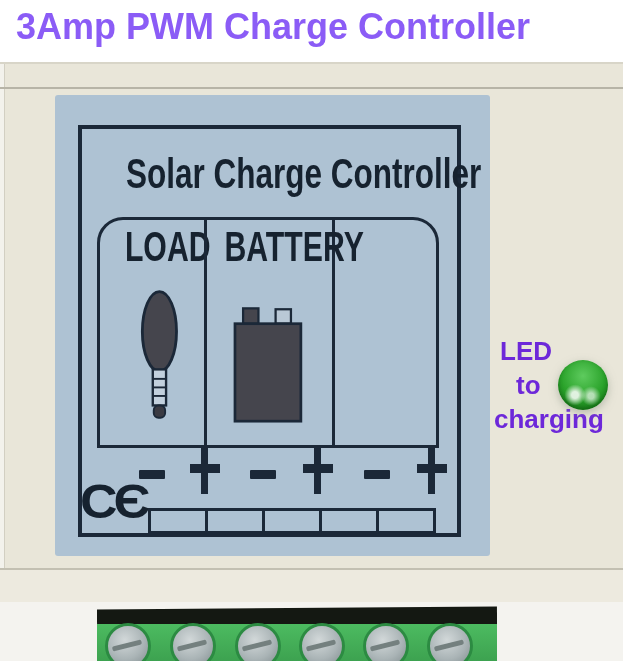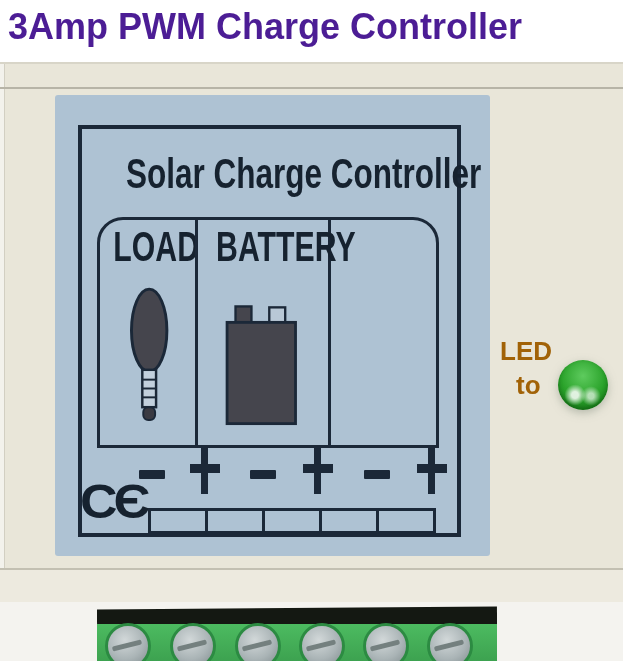--- a/index.html
+++ b/index.html
@@ -2,22 +2,22 @@
 <html><head>
 <meta charset="utf-8">
 <style>
   html,body{margin:0;padding:0;}
   body{
     width:623px;height:661px;position:relative;overflow:hidden;
     background:#ffffff;font-family:"Liberation Sans",sans-serif;
   }
   
   .page-title{
-    position:absolute;left:8px;top:6px;width:600px;
-    font-size:36px;font-weight:bold;color:#4c1d95;letter-spacing:0px;
+    position:absolute;left:16px;top:6px;width:600px;
+    font-size:36px;font-weight:bold;color:#8b5cf6;letter-spacing:0px;
     white-space:nowrap;
   }
   
   .device{
     position:absolute;left:0;top:62px;width:623px;height:540px;
     background:#e9e6d9;border-top:2px solid #d8d5c8;
   }
   .device .seam-top{position:absolute;left:0;top:23px;width:100%;height:2px;background:#b7b4a7;}
   .device .seam-bottom{position:absolute;left:0;top:504px;width:100%;height:2px;background:#c3c0b2;}
   .device .bottom-face{position:absolute;left:0;top:506px;width:100%;height:34px;background:#edeadf;}
@@ -33,21 +33,21 @@
   }
   .label-title{
     position:absolute;left:78px;top:150px;width:383px;
     text-align:center;font-size:42px;font-weight:bold;color:#16222f;
     transform:scaleX(0.75);transform-origin:50% 50%;white-space:nowrap;
   }
   
   .sections{
     position:absolute;left:97px;top:217px;width:342px;height:231px;
     border:3px solid #1b2838;border-radius:26px 26px 0 0;
-    box-sizing:border-box;display:flex;
+    box-sizing:border-box;display:flex;padding-left:12px;
   }
   .section{position:relative;height:100%;}
   .section.s-load{width:28.4%;}
   .section.s-battery{width:40.3%;border-left:3px solid #1b2838;border-right:3px solid #1b2838;box-sizing:border-box;}
   .section.s-solar{width:31.3%;}
   .section .sec-label{
     position:absolute;left:0;top:4px;width:100%;text-align:center;
     font-size:42px;font-weight:bold;color:#16222f;line-height:46px;
     transform:scaleX(0.72);transform-origin:50% 50%;white-space:nowrap;
   }
@@ -64,21 +64,21 @@
     position:absolute;left:80px;top:478px;font-size:52px;font-weight:bold;
     color:#16222f;letter-spacing:-4px;transform:scaleY(0.92);transform-origin:top left;
     line-height:52px;
   }
   .cells{position:absolute;left:148px;top:508px;width:288px;height:26px;display:flex;}
   .cell{flex:1;border:3px solid #1b2838;margin-left:-3px;background:#aec2d3;}
   .cell:first-child{margin-left:0;}
   
   .led-note{
     position:absolute;left:492px;top:334px;width:128px;
-    font-size:26px;font-weight:bold;color:#a16207;line-height:34px;
+    font-size:26px;font-weight:bold;color:#6d28d9;line-height:34px;
   }
   .led-note .ln0{margin-left:8px;}
   .led-note .ln1{margin-left:24px;}
   .led-note .ln2{margin-left:2px;}
   .led-note .ln3{margin-left:2px;}
   .led-dome{
     position:absolute;left:558px;top:360px;width:50px;height:50px;border-radius:50%;
     background:
       radial-gradient(circle at 34% 70%, rgba(255,255,255,0.85) 0 7%, rgba(255,255,255,0) 22%),
       radial-gradient(circle at 66% 72%, rgba(255,255,255,0.65) 0 6%, rgba(255,255,255,0) 20%),
@@ -168,20 +168,21 @@
   <div class="cell"></div>
   <div class="cell"></div>
   <div class="cell"></div>
   <div class="cell"></div>
   <div class="cell"></div>
 </div>
 
 <div class="led-note">
   <div class="ln0">LED</div>
   <div class="ln1">to</div>
+  <div class="ln3">charging</div>
 </div>
 <div class="led-dome"></div>
 
 <div class="bottom-strip"></div>
 <div class="terminal-block">
   <div class="shadow-top"></div>
   <div class="green-body"></div>
   <div class="screw sc1"></div>
   <div class="screw sc2"></div>
   <div class="screw sc3"></div>

